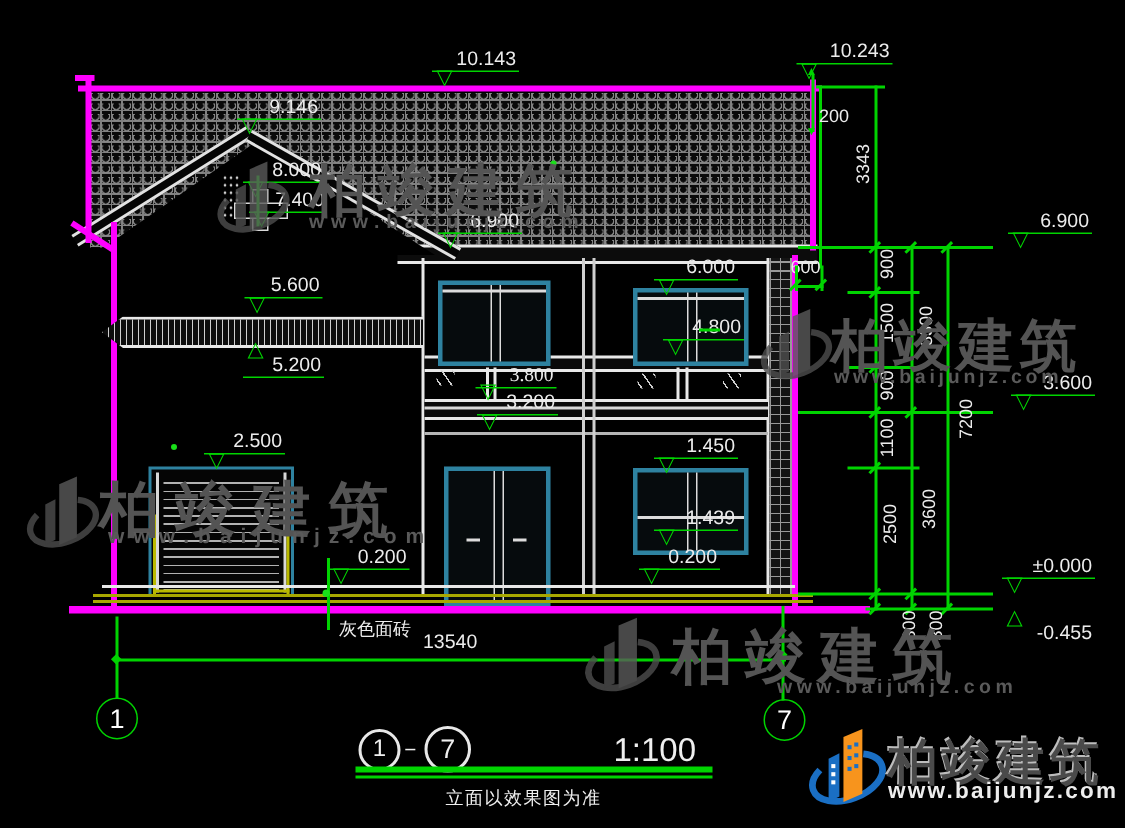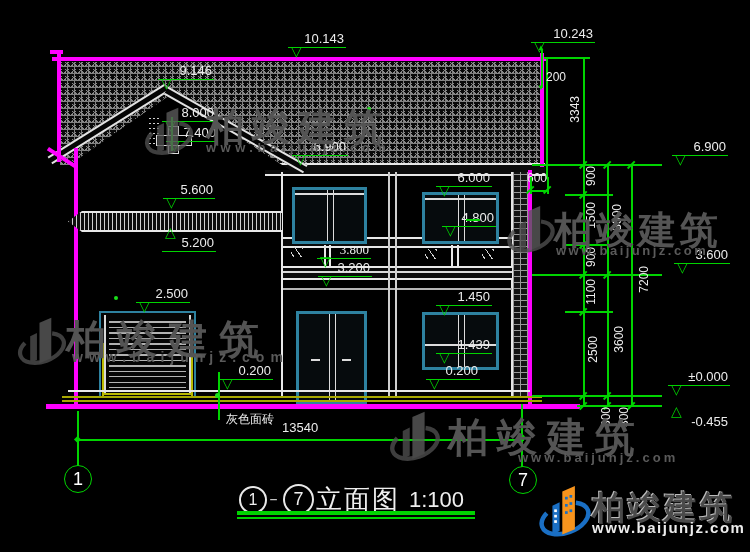--- a/index.html
+++ b/index.html
@@ -357,24 +357,24 @@
   <div class="wmt" style="left:448px;top:410px;font-size:40px;letter-spacing:9px;">柏竣建筑</div>
   <div class="wmu" style="left:518px;top:450px;font-size:13px;letter-spacing:3px;">www.baijunjz.com</div>
 
   <div class="tcirc" style="left:239px;top:486px;width:24px;height:24px;font-size:16px;">
     <span>1</span>
   </div>
   <div class="ttl" style="left:266px;top:490px;font-size:15px;">－</div>
   <div class="tcirc" style="left:283px;top:484px;width:27px;height:27px;font-size:18px;">
     <span>7</span>
   </div>
-  <div class="ttl" style="left:316px;top:482px;font-size:26px;letter-spacing:2px;">立面图</div>
   <div class="ttl" style="left:409px;top:487px;font-size:22px;">1:100</div>
   <div class="gln" style="left:237px;top:511px;width:238px;height:4px;"></div>
   <div class="gln" style="left:237px;top:517px;width:238px;height:1.5px;"></div>
+  <div class="ttl" style="left:297px;top:524px;font-size:12px;letter-spacing:1px;">立面以效果图为准</div>
 
   <svg class="abs" style="left:538px;top:484px;" width="54" height="58" viewBox="0 0 60 64">
     <ellipse cx="30" cy="38" rx="27" ry="16" fill="none" stroke="#1a6fc4" stroke-width="5" transform="rotate(-20 30 38)" stroke-dasharray="85 35"></ellipse>
     <polygon points="16,24 24,20 24,52 16,56" fill="#1a6fc4"></polygon>
     <polygon points="27,8 41,2 41,50 27,56" fill="#f7941d"></polygon>
     <rect x="18" y="28" width="3" height="3" fill="#fff"></rect>
     <rect x="18" y="34" width="3" height="3" fill="#fff"></rect>
     <rect x="18" y="40" width="3" height="3" fill="#fff"></rect>
     <rect x="30" y="14" width="3" height="3" fill="#1a6fc4"></rect>
     <rect x="35" y="12" width="3" height="3" fill="#1a6fc4"></rect>

